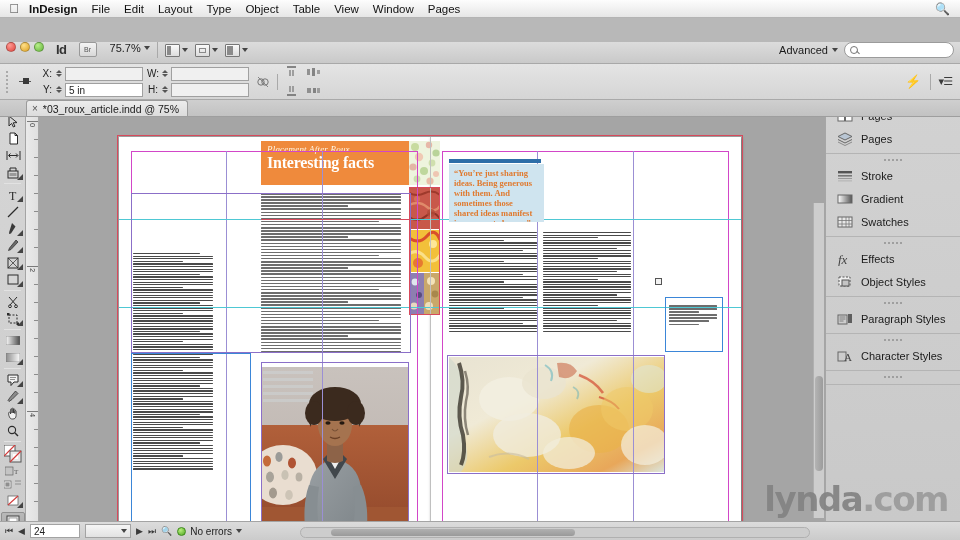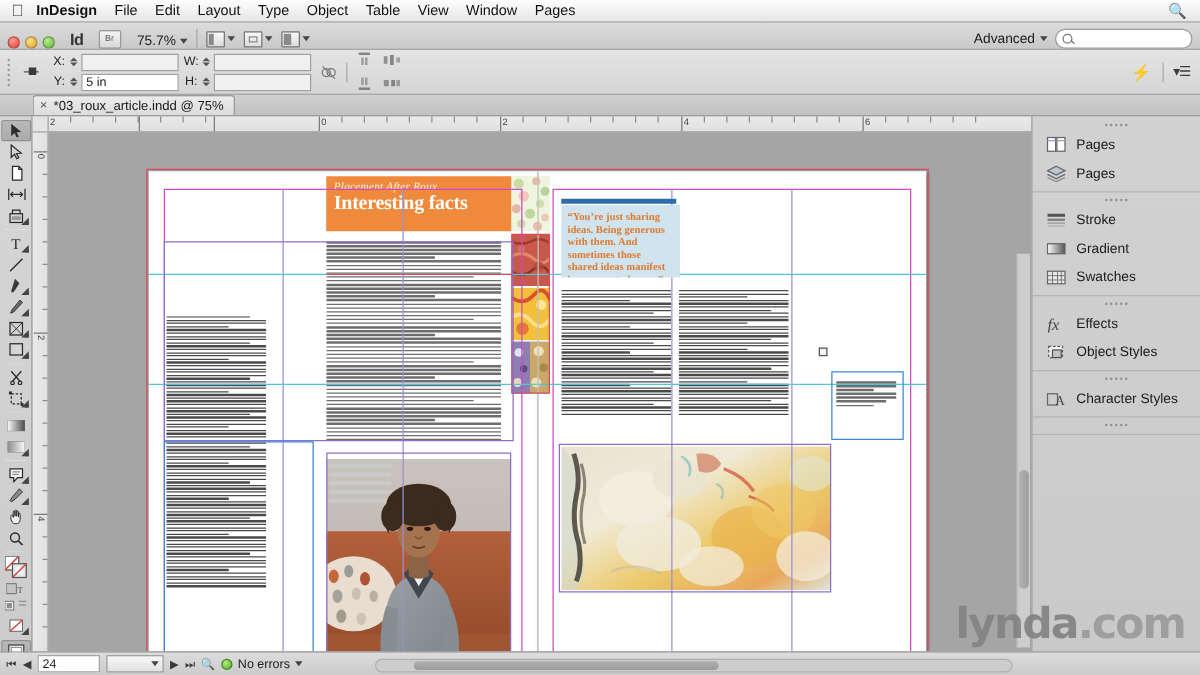--- a/index.html
+++ b/index.html
@@ -21,22 +21,22 @@
   .apple-logo { width: 16px; text-align: center; font-size: 13px; color: #3a3a3a; line-height: 1; }
   .menu-item { padding: 0 7px; font-size: 11.5px; color: #111; line-height: 18px; text-align: center; }
   .menu-item.app-name { font-weight: bold; }
   .menubar-right { margin-left: auto; display: flex; align-items: center; padding-right: 4px; }
   .mb-search { font-size: 12px; color: #333; }
 
   
   .appbar {
     height: 22px; background: linear-gradient(#dcdcdc, #c9c9c9);
     border-bottom: 1px solid #a8a8a8;
-    display: flex; align-items: flex-end; padding: 0 6px; gap: 7px;
-    position: relative; z-index: 35;
+    display: flex; align-items: flex-start; padding: 0 6px; gap: 7px;
+    position: relative; z-index: 35; margin-top: 24px;
   }
   .traffic { display: flex; gap: 4px; align-items: center; }
   .tl { width: 10px; height: 10px; border-radius: 50%; border: 1px solid rgba(0,0,0,.25); }
   .tl.r { background: radial-gradient(circle at 35% 30%, #ff9a92, #e0443e); }
   .tl.y { background: radial-gradient(circle at 35% 30%, #ffe08a, #dea123); }
   .tl.g { background: radial-gradient(circle at 35% 30%, #b8f08a, #63b33b); }
   .id-logo { font-weight: bold; font-size: 13px; color: #333; padding: 0 5px; letter-spacing: -.5px;}
   .br-btn {
     width: 18px; height: 15px; border: 1px solid #999; border-radius: 2px;
     background: linear-gradient(#f4f4f4,#d8d8d8); font-size: 7px; color: #555;
@@ -1236,20 +1236,39 @@
       <span class="dock-ico">
         <svg width="16" height="14" viewBox="0 0 16 14">
             <rect x="2" y="2" width="11" height="9" fill="#f0f0f0" stroke="#555" stroke-dasharray="2 1.5"></rect>
             <rect x="5" y="5" width="7" height="6" fill="#c4c4c4" stroke="#555"></rect>
           </svg>
       </span>
       <span>Object Styles</span>
     </div>
   </div>
 
+  <div class="dock-group">
+    <div class="dock-grip">
+        <i></i>
+        <i></i>
+        <i></i>
+        <i></i>
+        <i></i>
+      </div>
+    <div class="dock-item">
+      <span class="dock-ico">
+        <svg width="16" height="14" viewBox="0 0 16 14">
+            <rect x="1" y="3" width="9" height="9" fill="none" stroke="#666"></rect>
+            <path d="M2.5 5 L8.5 5 M2.5 7 L8.5 7 M2.5 9 L6.5 9" stroke="#777" stroke-width=".9"></path>
+            <path d="M12 2 L12 11 M14 2 L14 11" stroke="#444" stroke-width="1.6"></path>
+          </svg>
+      </span>
+      <span>Paragraph Styles</span>
+    </div>
+  </div>
 
   <div class="dock-group">
     <div class="dock-grip">
         <i></i>
         <i></i>
         <i></i>
         <i></i>
         <i></i>
       </div>
     <div class="dock-item">

